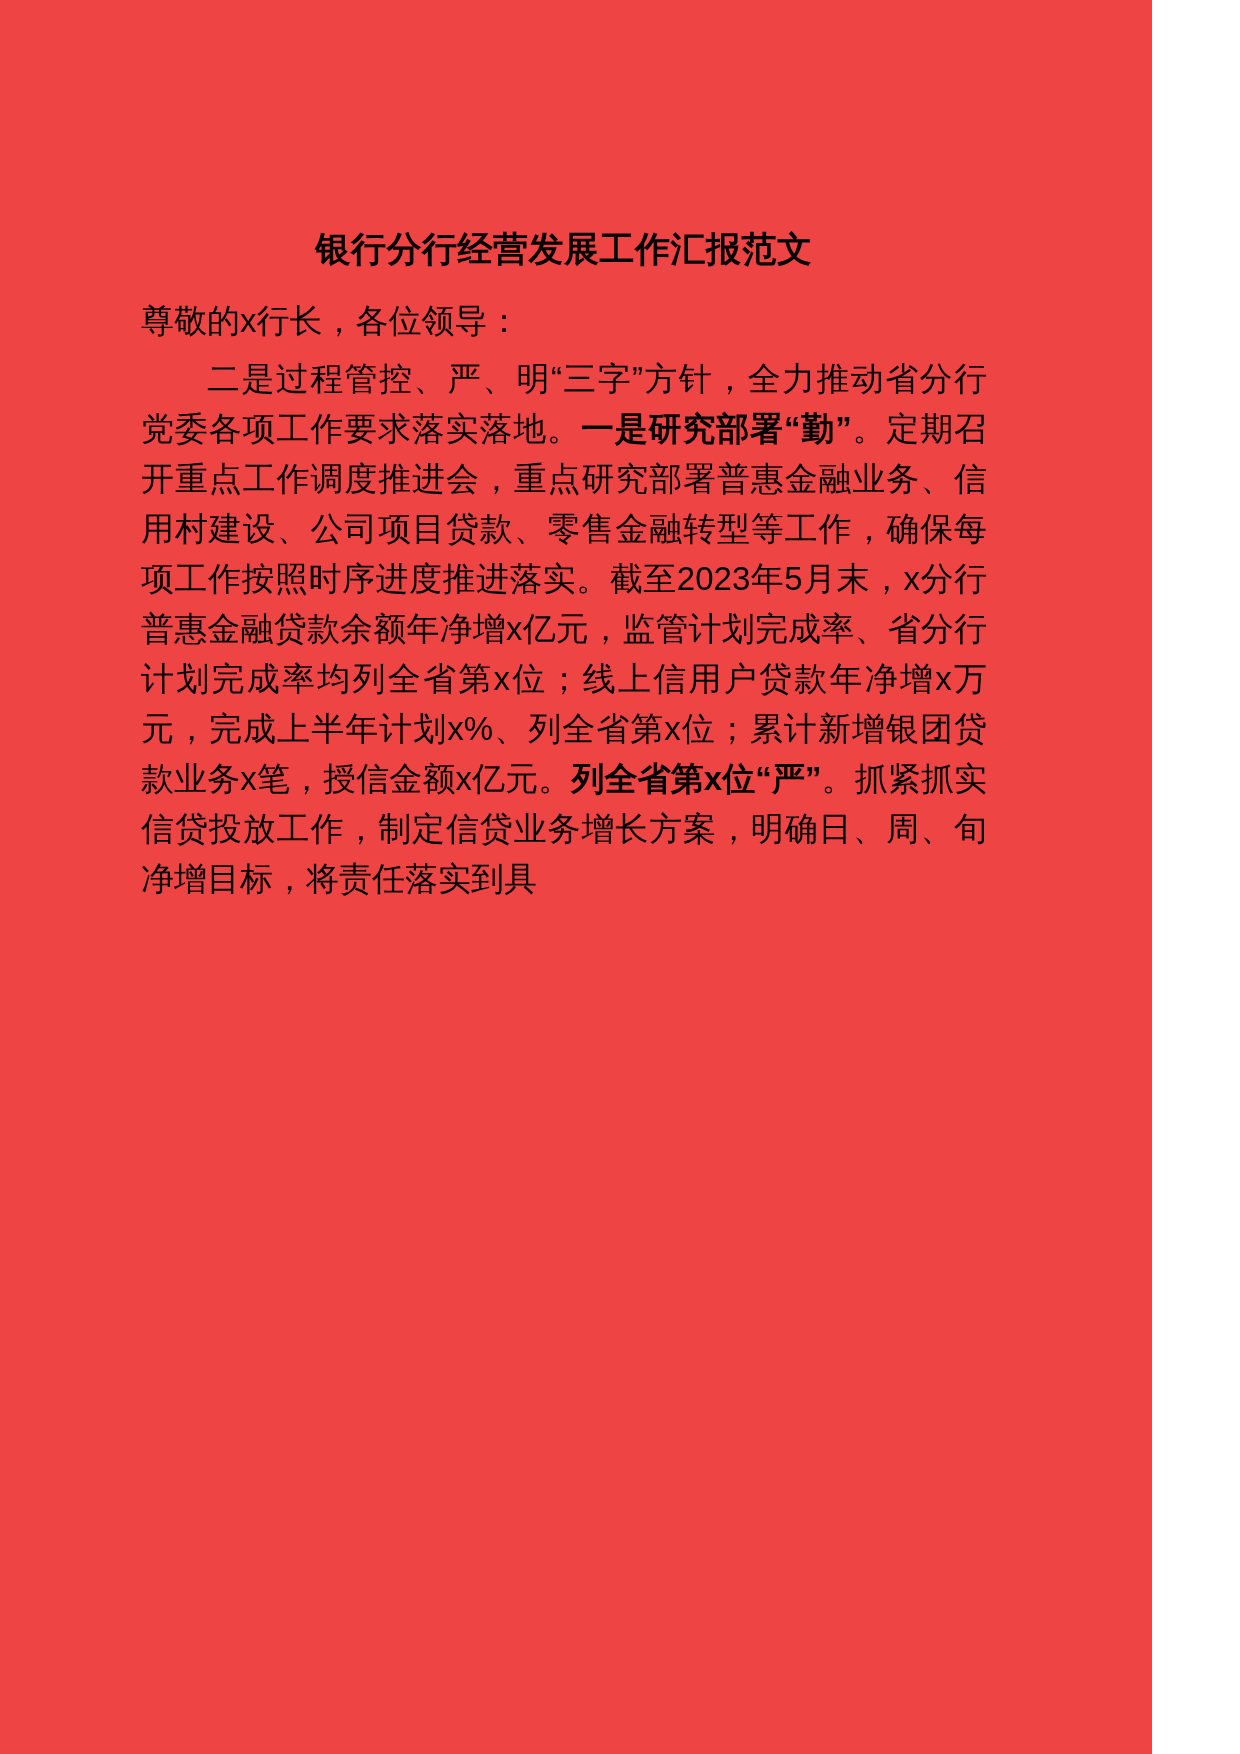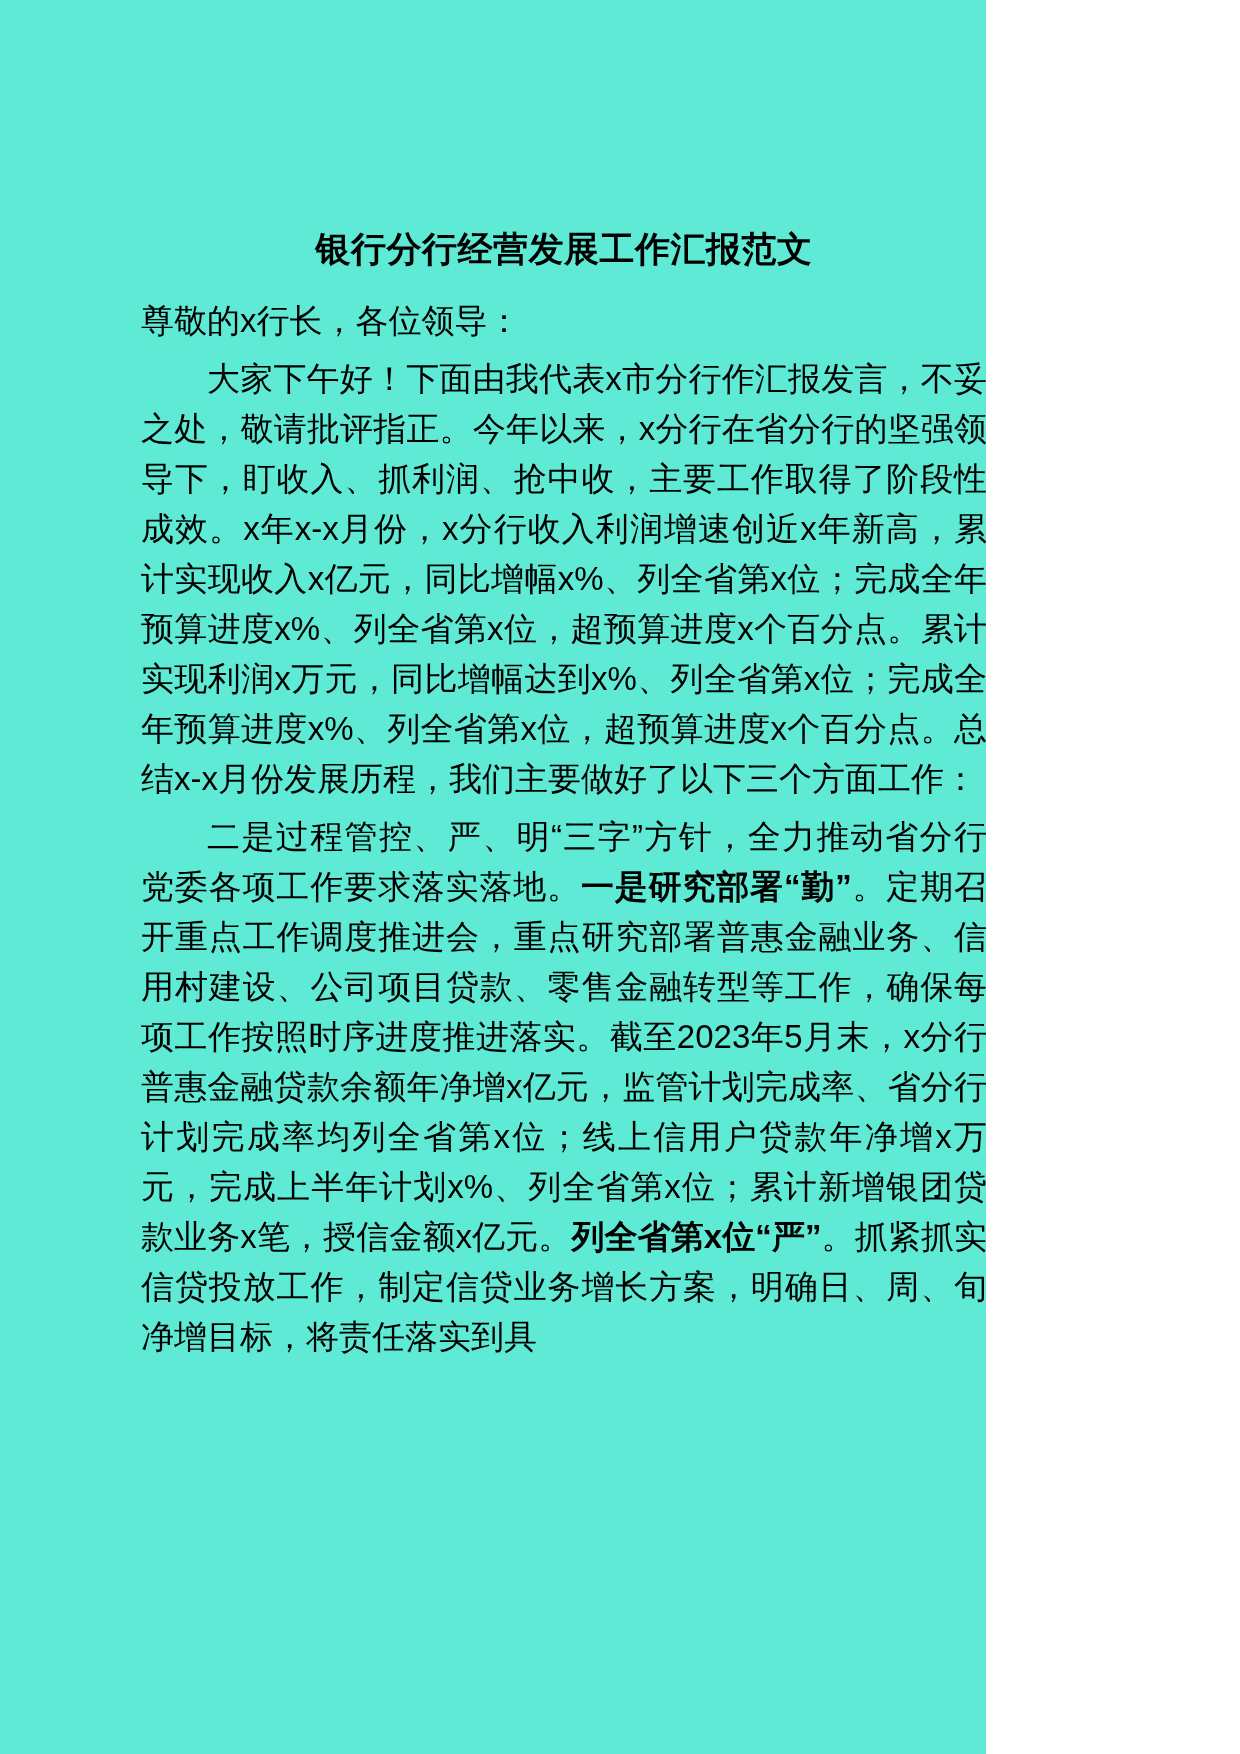--- a/index.html
+++ b/index.html
@@ -6,23 +6,23 @@
     margin: 0;
     padding: 0;
     background: #ffffff;
   }
   body {
     font-family: "Liberation Sans", "DejaVu Sans", sans-serif;
     color: #000000;
   }
   .page {
     position: relative;
-    width: 986px;
+    width: 1152px;
     height: 1754px;
-    background: #5eead4;
+    background: #ef4444;
     box-sizing: border-box;
     overflow: hidden;
   }
   .content {
     position: absolute;
     left: 133px;
     top: 228px;
     width: 862px;
   }
   .doc-title {
@@ -61,19 +61,18 @@
 </head>
 <body>
 
 <div class="page">
   <div class="content">
 
     <h1 class="doc-title">银行分行经营发展工作汇报范文</h1>
 
     <p class="para salutation">尊敬的x行长，各位领导：</p>
 
-    <p class="para indent">大家下午好！下面由我代表x市分行作汇报发言，不妥之处，敬请批评指正。今年以来，x分行在省分行的坚强领导下，盯收入、抓利润、抢中收，主要工作取得了阶段性成效。x年x-x月份，x分行收入利润增速创近x年新高，累计实现收入x亿元，同比增幅x%、列全省第x位；完成全年预算进度x%、列全省第x位，超预算进度x个百分点。累计实现利润x万元，同比增幅达到x%、列全省第x位；完成全年预算进度x%、列全省第x位，超预算进度x个百分点。总结x-x月份发展历程，我们主要做好了以下三个方面工作：</p>
 
 
     <p class="para indent"><span>二是过程管控、严、明“三字”方针，全力推动省分行党委各项工作要求落实落地。</span><span class="bold-run">一是研究部署“勤”</span><span>。定期召开重点工作调度推进会，重点研究部署普惠金融业务、信用村建设、公司项目贷款、零售金融转型等工作，确保每项工作按照时序进度推进落实。截至2023年5月末，x分行普惠金融贷款余额年净增x亿元，监管计划完成率、省分行计划完成率均列全省第x位；线上信用户贷款年净增x万元，完成上半年计划x%、列全省第x位；累计新增银团贷款业务x笔，授信金额x亿元。</span><span class="bold-run">列全省第x位“严”</span><span>。抓紧抓实信贷投放工作，制定信贷业务增长方案，明确日、周、旬净增目标，将责任落实到具</span></p>
 
   </div>
 </div>
 
 </body></html>

